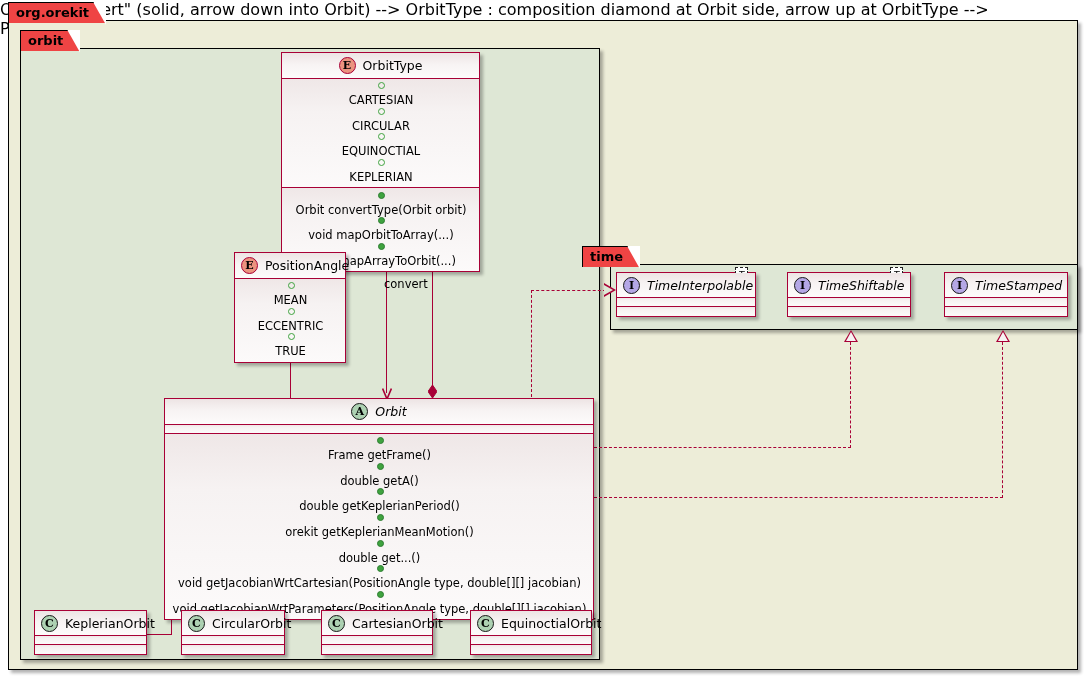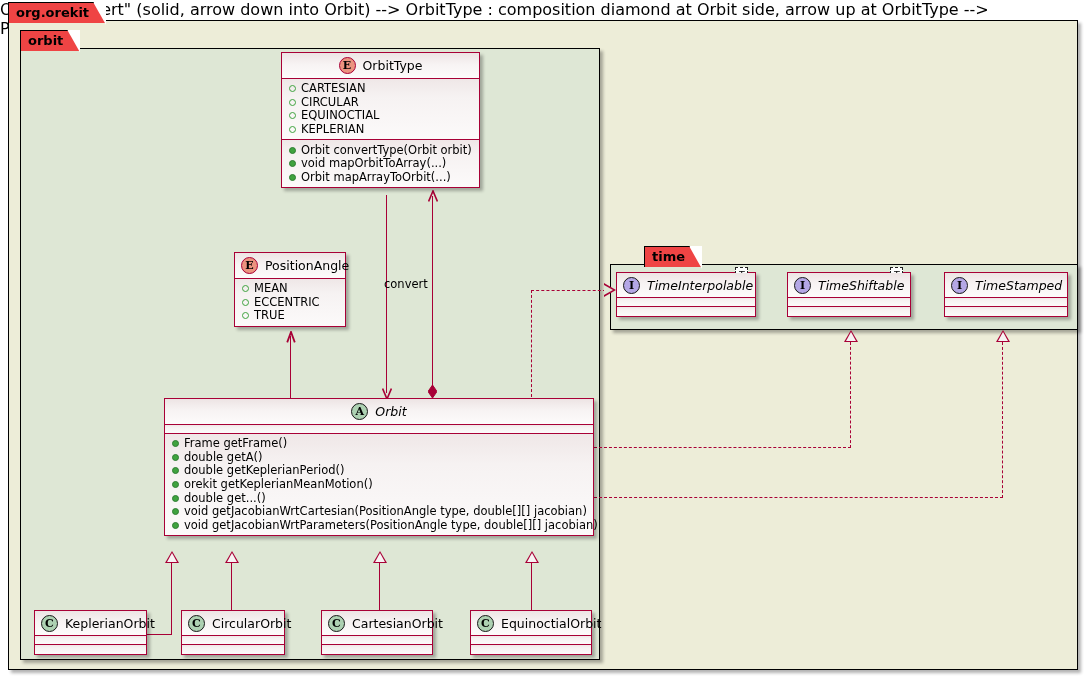--- a/index.html
+++ b/index.html
@@ -106,20 +106,21 @@
 
   .member {
     display: flex;
     align-items: center;
     gap: 5px;
     font-size: 11.5px;
     line-height: 13.2px;
     color: #000000;
     white-space: nowrap;
     padding: 0.2px 0;
+    flex-direction: column;
   }
   .dot {
     width: 7px; height: 7px;
     border-radius: 50%;
     flex: 0 0 auto;
     margin-left: 1px;
   }
   .dot.filled { background: #3FA33F; border: 1px solid #2E7D32; }
   .dot.hollow { background: transparent; border: 1.2px solid #3FA33F; }
 
@@ -221,21 +222,21 @@
   </div>
 
   
   <div class="pkg-inner" style="left:20px; top:48px; width:580px; height:612px;"></div>
   <div class="pkg-tab" style="left:20px; top:30px;">
     <span>orbit</span>
   </div>
 
   
   <div class="pkg-inner" style="left:610px; top:264px; width:468px; height:66px;"></div>
-  <div class="pkg-tab" style="left:644px; top:246px;">
+  <div class="pkg-tab" style="left:582px; top:246px;">
     <span>time</span>
   </div>
 
   
 
    Orbit : "convert"  (solid, arrow down into Orbit) --&gt;
   <div class="ln v" style="left:386px; top:195px; height:198px;"></div>
   <div class="arrow-open" style="left:381.5px; top:388px;">
     <svg width="10" height="12" viewBox="0 0 10 12">
       <path d="M0.6 0.6 L5 11 L9.4 0.6" fill="none" stroke="#A80036" stroke-width="1.6"></path>

